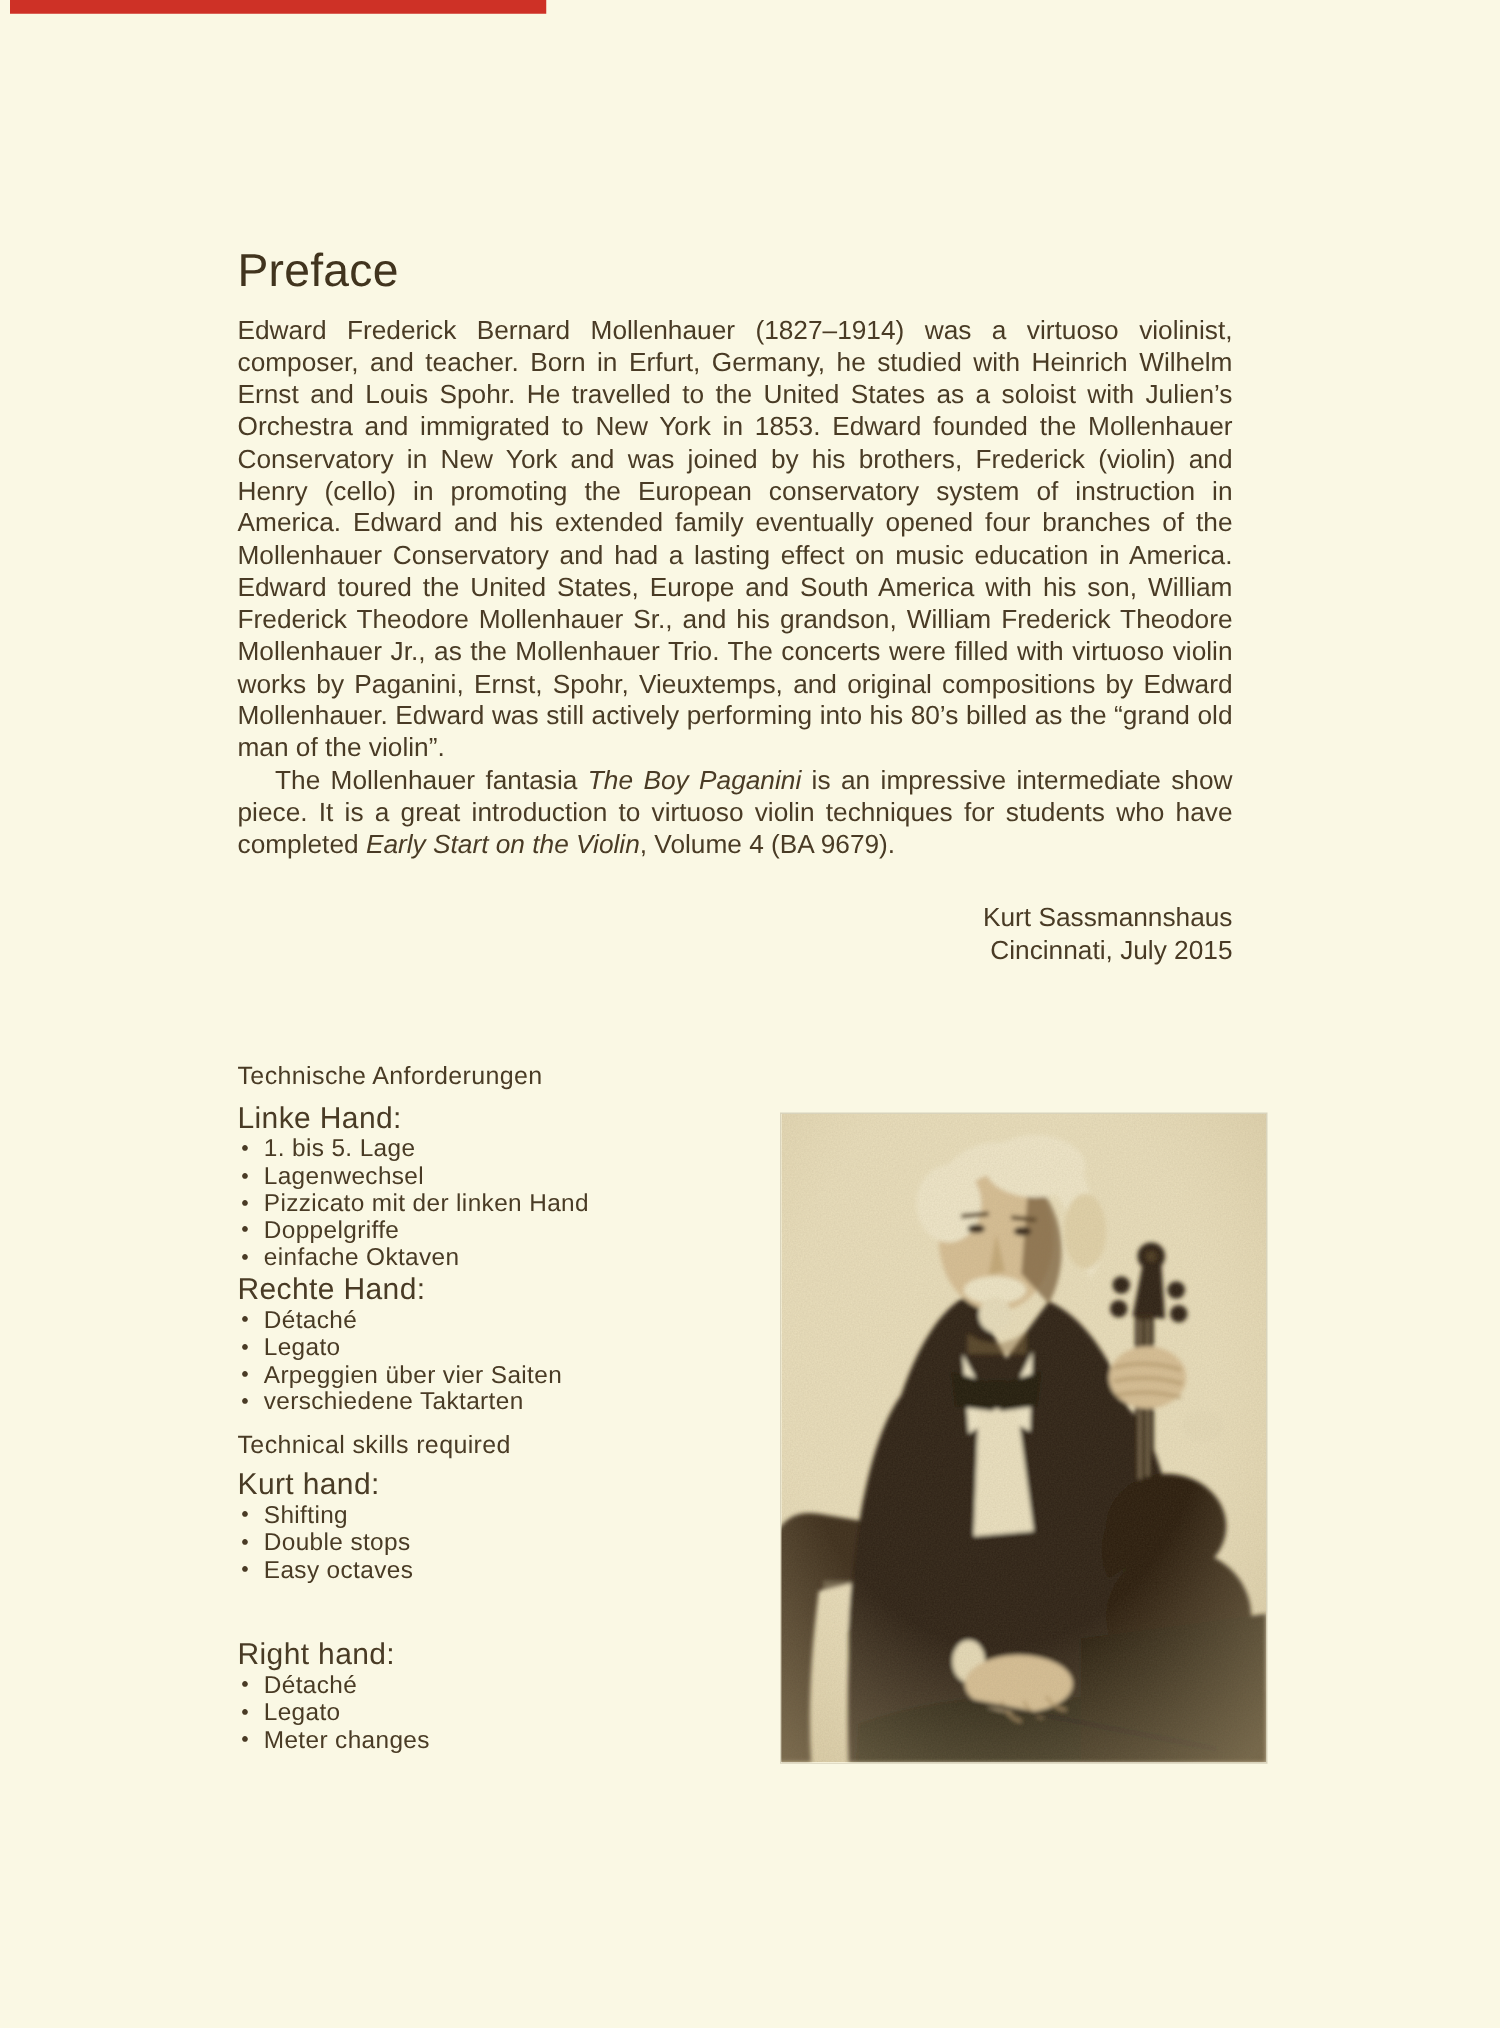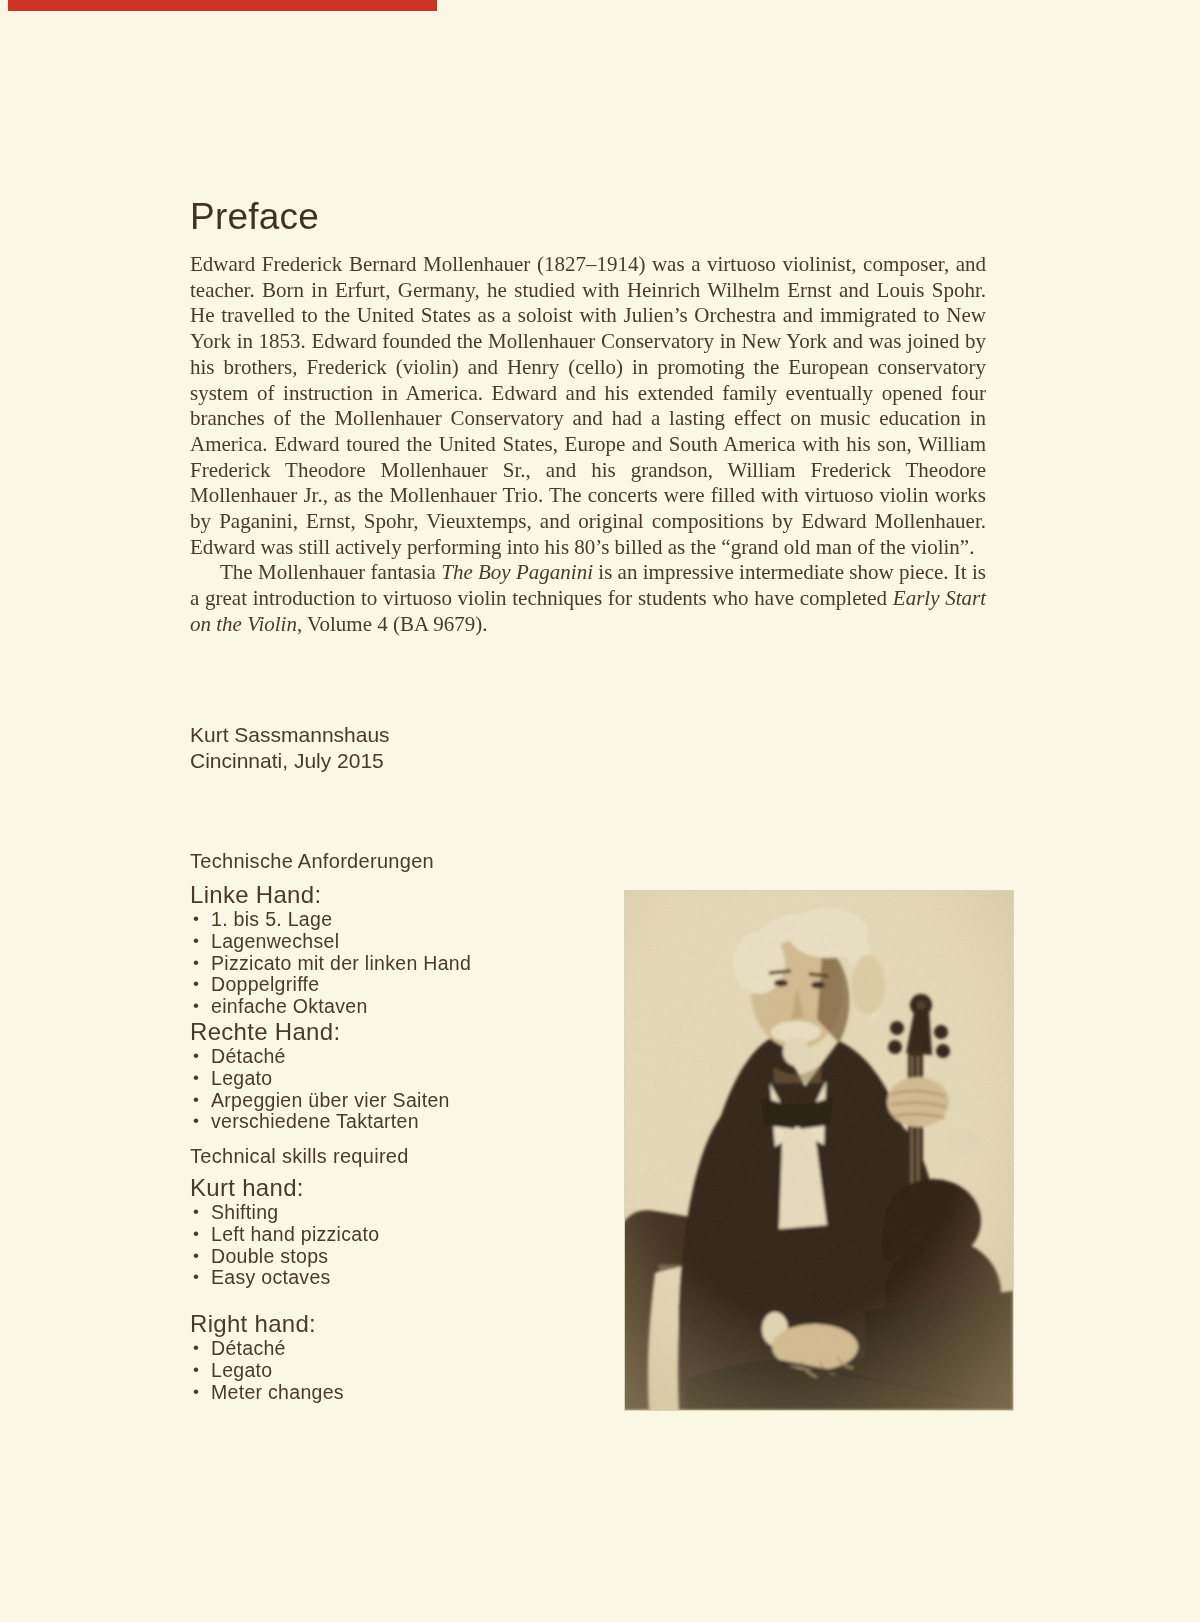--- a/index.html
+++ b/index.html
@@ -18,28 +18,27 @@
   }
   .page-title{
     position:absolute;left:190px;top:197px;
     font-size:37px;line-height:40px;font-weight:400;
     color:#41341e;letter-spacing:0.2px;margin:0;
   }
   .body-copy{
     position:absolute;left:190px;top:252px;width:796px;
     font-size:21px;line-height:25.7px;
     text-align:justify;
-    font-family:Liberation Serif, serif;
   }
   .body-copy p{margin:0;}
   .body-copy p.indent{text-indent:30px;}
   .body-copy em{font-style:italic;}
   .signature{
     position:absolute;left:190px;top:722px;width:796px;
-    font-size:21px;line-height:25.7px;text-align:left;
+    font-size:21px;line-height:25.7px;text-align:right;
   }
   .skills-heading{
     position:absolute;left:190px;
     font-size:20px;line-height:24px;font-weight:400;margin:0;
     letter-spacing:0.3px;
   }
   .skill-group{
     position:absolute;left:190px;width:430px;
   }
   .skill-label{
@@ -110,21 +109,20 @@
       <li>verschiedene Taktarten</li>
     </ul>
   </div>
 
   <h2 class="skills-heading" style="top:1144px">Technical skills required</h2>
 
   <div class="skill-group" style="top:1176px">
     <p class="skill-label">Kurt hand:</p>
     <ul class="skill-list">
       <li>Shifting</li>
-      <li>Left hand pizzicato</li>
       <li>Double stops</li>
       <li>Easy octaves</li>
     </ul>
   </div>
 
   <div class="skill-group" style="top:1312px">
     <p class="skill-label">Right hand:</p>
     <ul class="skill-list">
       <li>Détaché</li>
       <li>Legato</li>

